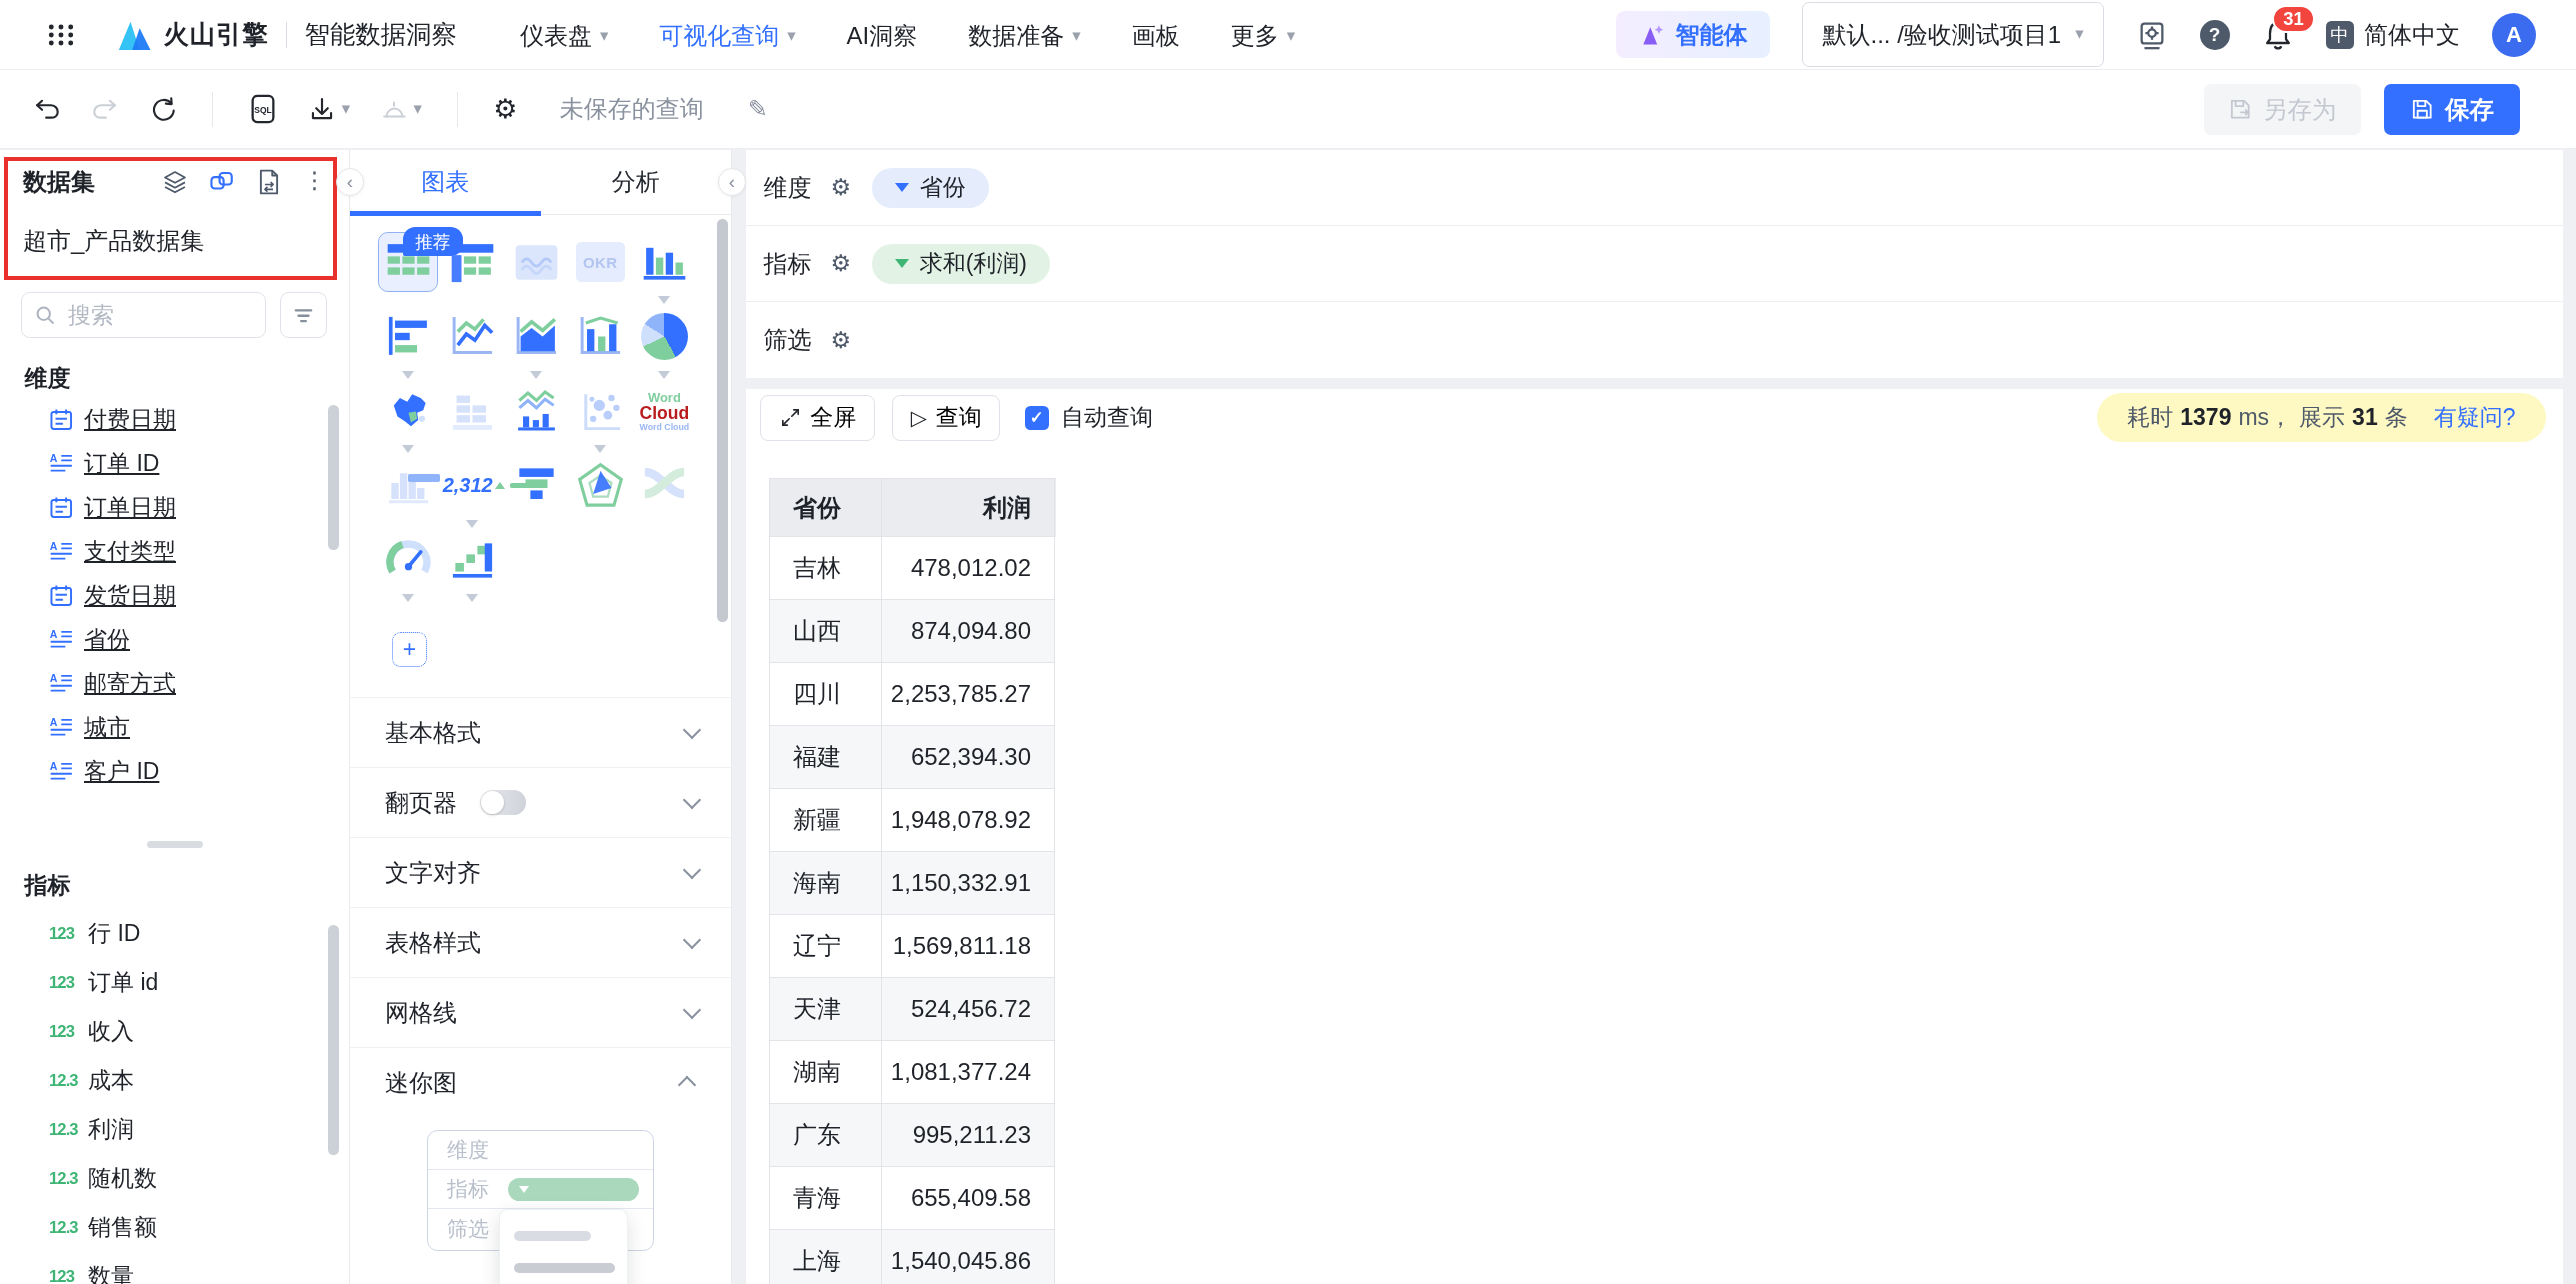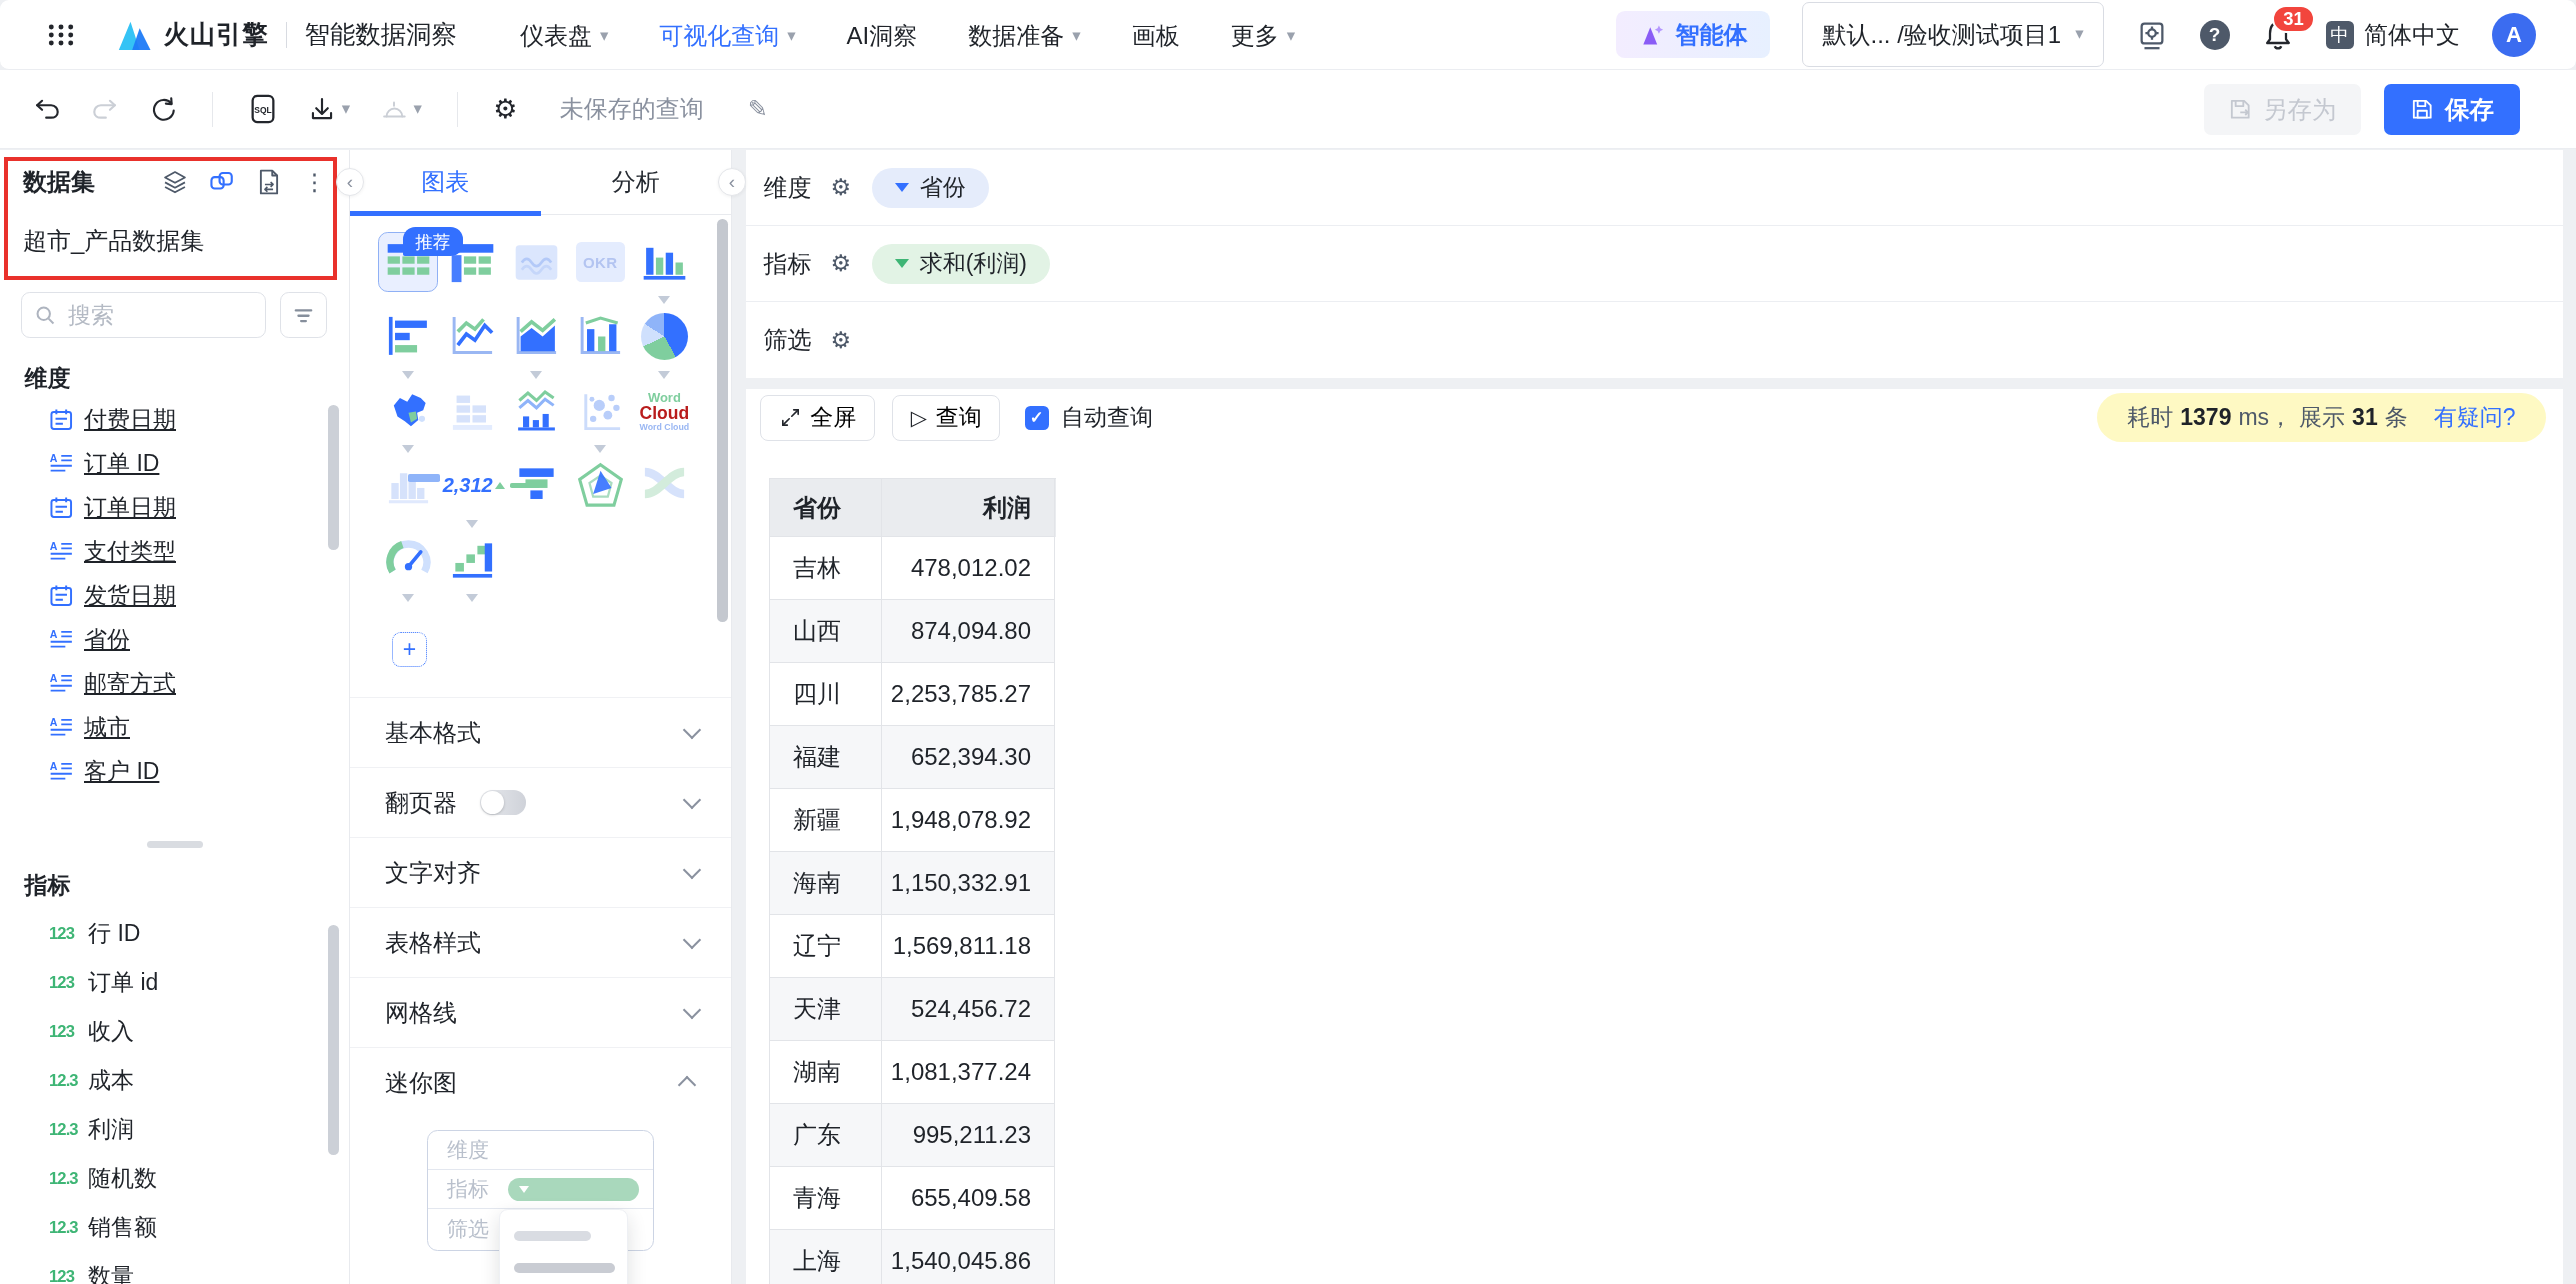--- a/index.html
+++ b/index.html
@@ -2,21 +2,21 @@
 <html style="font-size:14px"><head>
 <meta charset="utf-8">
 <style>
   html,body{margin:0;padding:0;background:#dfe1e6;}
   .stage{position:relative;width:2576px;height:1284px;background:#eef0f3;overflow:hidden;
          font-family:"Liberation Sans",sans-serif;color:#1f2329;}
   .stage *{box-sizing:border-box;}
 
   
   .navbar{position:absolute;left:0;top:0;width:2576px;height:70px;background:#fff;
-          border-bottom:0.9px solid #ebedf1;display:flex;align-items:center;z-index:20;border-radius:9px;}
+          border-bottom:0.9px solid #ebedf1;display:flex;align-items:center;z-index:20;}
   .nav-left{display:flex;align-items:center;padding-left:46px;}
   .apps-grid{width:30px;height:30px;margin-right:37px;cursor:pointer;}
   .logo{width:40px;height:40px;margin-right:10.5px;}
   .app-name{font-size:25.4px;font-weight:bold;letter-spacing:0.9px;}
   .nav-divider{width:0.9px;height:26px;background:#d8dbe1;margin:0 17.5px;}
   .product-name{font-size:25.4px;}
   .nav-menu{display:flex;align-items:center;list-style:none;margin:3px 0 0 63px;padding:0;gap:51px;}
   .nav-menu li{display:flex;align-items:center;font-size:24px;color:#1f2329;cursor:pointer;gap:8px;}
   .nav-menu li.active{color:#3370ff;}
   .caret{font-size:16.6px;color:#9aa1ad;line-height:1;}
@@ -51,21 +51,21 @@
   .pencil{font-size:24px;color:#8a919f;margin-left:14px;}
   .tb-right{margin-left:auto;display:flex;align-items:center;gap:23px;padding-right:56px;}
   .btn-saveas{display:flex;align-items:center;gap:10.5px;height:51px;padding:0 24.5px;border-radius:7px;
               background:#f4f5f7;color:#c4c8d0;font-size:24.5px;cursor:not-allowed;}
   .btn-save{display:flex;align-items:center;gap:10.5px;height:51px;padding:0 26px;border-radius:7px;
             background:#3370ff;color:#fff;font-size:24.5px;font-weight:bold;cursor:pointer;}
 
   
   .sidebar{position:absolute;left:0;top:150px;width:350px;height:1135px;background:#fff;
            border-right:0.9px solid #e8eaee;overflow:hidden;z-index:5;}
-  .ds-header{position:absolute;left:0;top:16px;width:100%;display:flex;align-items:center;padding:0 23px;}
+  .ds-header{position:absolute;left:0;top:16px;width:100%;display:flex;align-items:center;padding:0 23px;font-family:Liberation Mono, monospace;}
   .ds-title{font-size:24px;font-weight:bold;}
   .ds-icons{margin-left:auto;display:flex;align-items:center;gap:21px;}
   .kebab{font-size:23px;color:#4e5969;line-height:1;cursor:pointer;}
   .annotation{position:absolute;left:3.5px;top:7px;width:333px;height:123px;border:4.4px solid #e9312b;z-index:40;pointer-events:none;}
   .ds-name{position:absolute;left:23px;top:75px;font-size:24px;}
   .search-row{position:absolute;left:21px;top:142px;display:flex;align-items:center;gap:14px;}
   .search-box{display:flex;align-items:center;width:245px;height:46px;border:0.9px solid #dfe2e8;border-radius:8.8px;
               padding:0 12.3px;gap:8.8px;background:#fff;}
   .search-box input{border:none;outline:none;font-size:23px;width:175px;color:#1f2329;background:transparent;
                     font-family:"Liberation Sans",sans-serif;}

